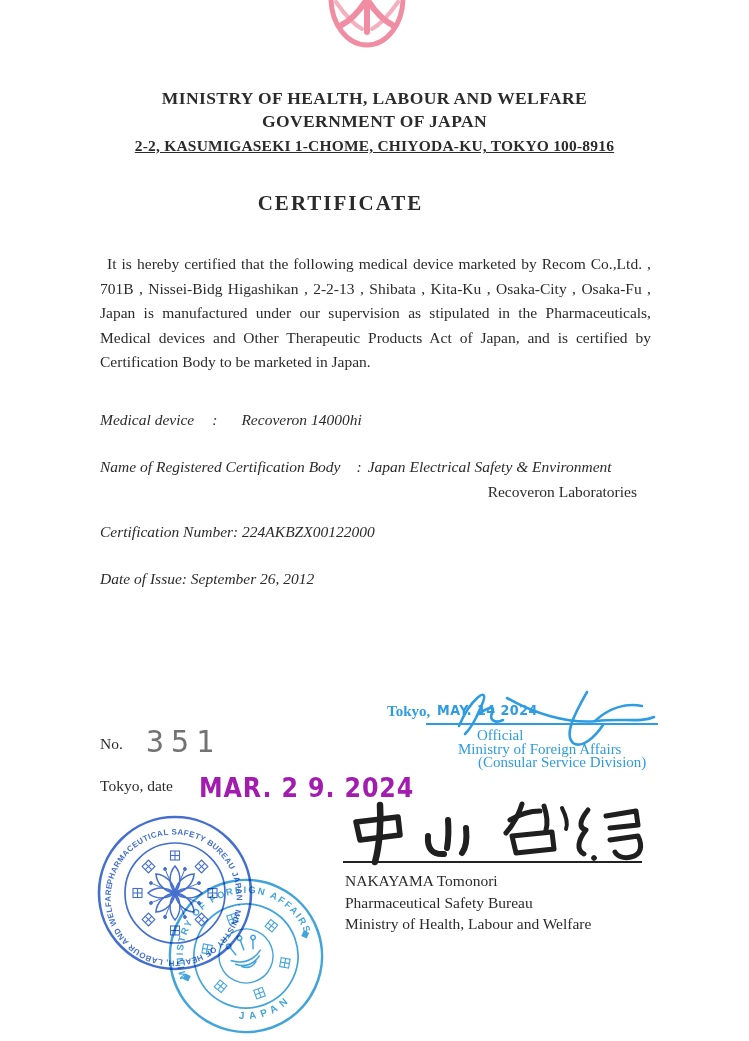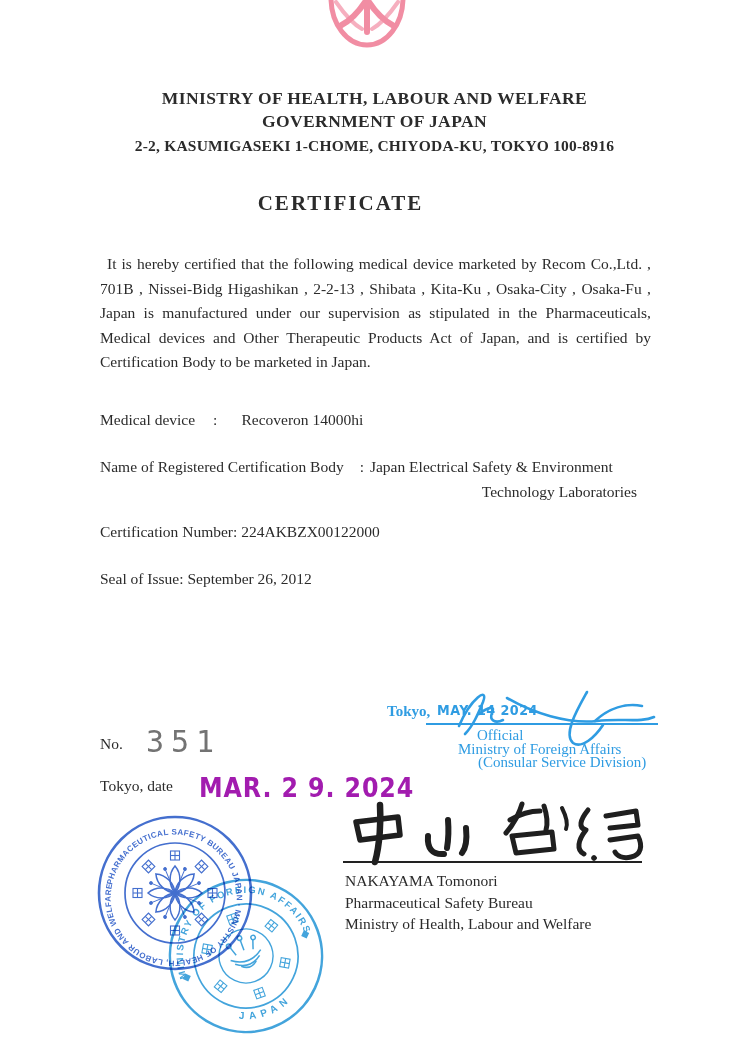--- a/index.html
+++ b/index.html
@@ -5,26 +5,26 @@
   html,body{margin:0;padding:0;background:#e8e8e8;}
   .page{
     position:relative;width:749px;height:1041px;background:#ffffff;
     font-family:"Liberation Serif", serif;color:#2b2b2b;overflow:hidden;
     margin:0 auto;
   }
   .abs{position:absolute;}
   
   .hdr{top:87px;left:0;width:749px;text-align:center;}
   .hdr-line1,.hdr-line2{font-size:17.5px;font-weight:bold;letter-spacing:.4px;line-height:23px;}
-  .hdr-addr{font-size:15.5px;font-weight:bold;letter-spacing:.2px;margin-top:4px;}
+  .hdr-addr{font-size:15.5px;font-weight:bold;letter-spacing:.2px;margin-top:4px;text-decoration:underline;}
   .doc-title{top:191px;left:0;width:681px;text-align:center;font-size:21px;font-weight:bold;letter-spacing:2px;}
   
   .bodytext{top:252px;left:100px;width:551px;font-size:15.5px;line-height:24.6px;text-align:justify;text-indent:7px;}
   
-  .frow{left:100px;font-size:15.5px;white-space:nowrap;}
+  .frow{left:100px;font-size:15.5px;white-space:nowrap;font-style:italic;}
   .colon{display:inline-block;}
   .md-colon{margin:0 24px 0 18px;}
   .cb-colon{margin:0 6px 0 16px;}
   .cb-line2{left:100px;width:537px;text-align:right;font-size:15.5px;}
   
   .legal{color:#2f9ce2;}
   .legal-lines{top:651px;left:387px;width:280px;font-size:13.8px;line-height:16.8px;}
   .legal-tokyo{top:703px;left:387px;font-size:15px;font-weight:bold;}
   .stampfont{font-family:"DejaVu Sans", sans-serif;font-weight:bold;display:inline-block;transform:scaleX(.88);transform-origin:left center;letter-spacing:.5px;}
   .legal-date{top:702px;left:437px;font-size:14.5px;}
@@ -68,29 +68,29 @@
 
   <div class="abs bodytext">It is hereby certified that the following medical device marketed by Recom Co.,Ltd. , 701B , Nissei-Bidg Higashikan , 2-2-13 , Shibata , Kita-Ku , Osaka-City , Osaka-Fu , Japan is manufactured under our supervision as stipulated in the Pharmaceuticals, Medical devices and Other Therapeutic Products Act of Japan, and is certified by Certification Body to be marketed in Japan.</div>
 
   <div class="abs frow" style="top:411px">
     <span>Medical device</span><span class="colon md-colon">:</span><span>Recoveron 14000hi</span>
   </div>
 
   <div class="abs frow" style="top:458px">
     <span>Name of Registered Certification Body</span><span class="colon cb-colon">:</span><span>Japan Electrical Safety &amp; Environment</span>
   </div>
-  <div class="abs cb-line2" style="top:483px">Technology Laboratories</div>
+  <div class="abs cb-line2" style="top:483px">Recoveron Laboratories</div>
 
   <div class="abs frow" style="top:523px">
     <span>Certification Number:</span>
     <span>224AKBZX00122000</span>
   </div>
 
   <div class="abs frow" style="top:570px">
-    <span>Seal of Issue:</span>
+    <span>Date of Issue:</span>
     <span>September 26, 2012</span>
   </div>
 
   <div class="abs legal legal-tokyo">Tokyo,</div>
   <div class="abs legal legal-date">
     <span class="stampfont">MAY. 14 2024</span>
   </div>
 
   <svg class="abs" style="left:445px;top:680px" width="220" height="72" viewBox="0 0 220 72">
     <g stroke="#2f9ce2" fill="none" stroke-width="2.6" stroke-linecap="round">

